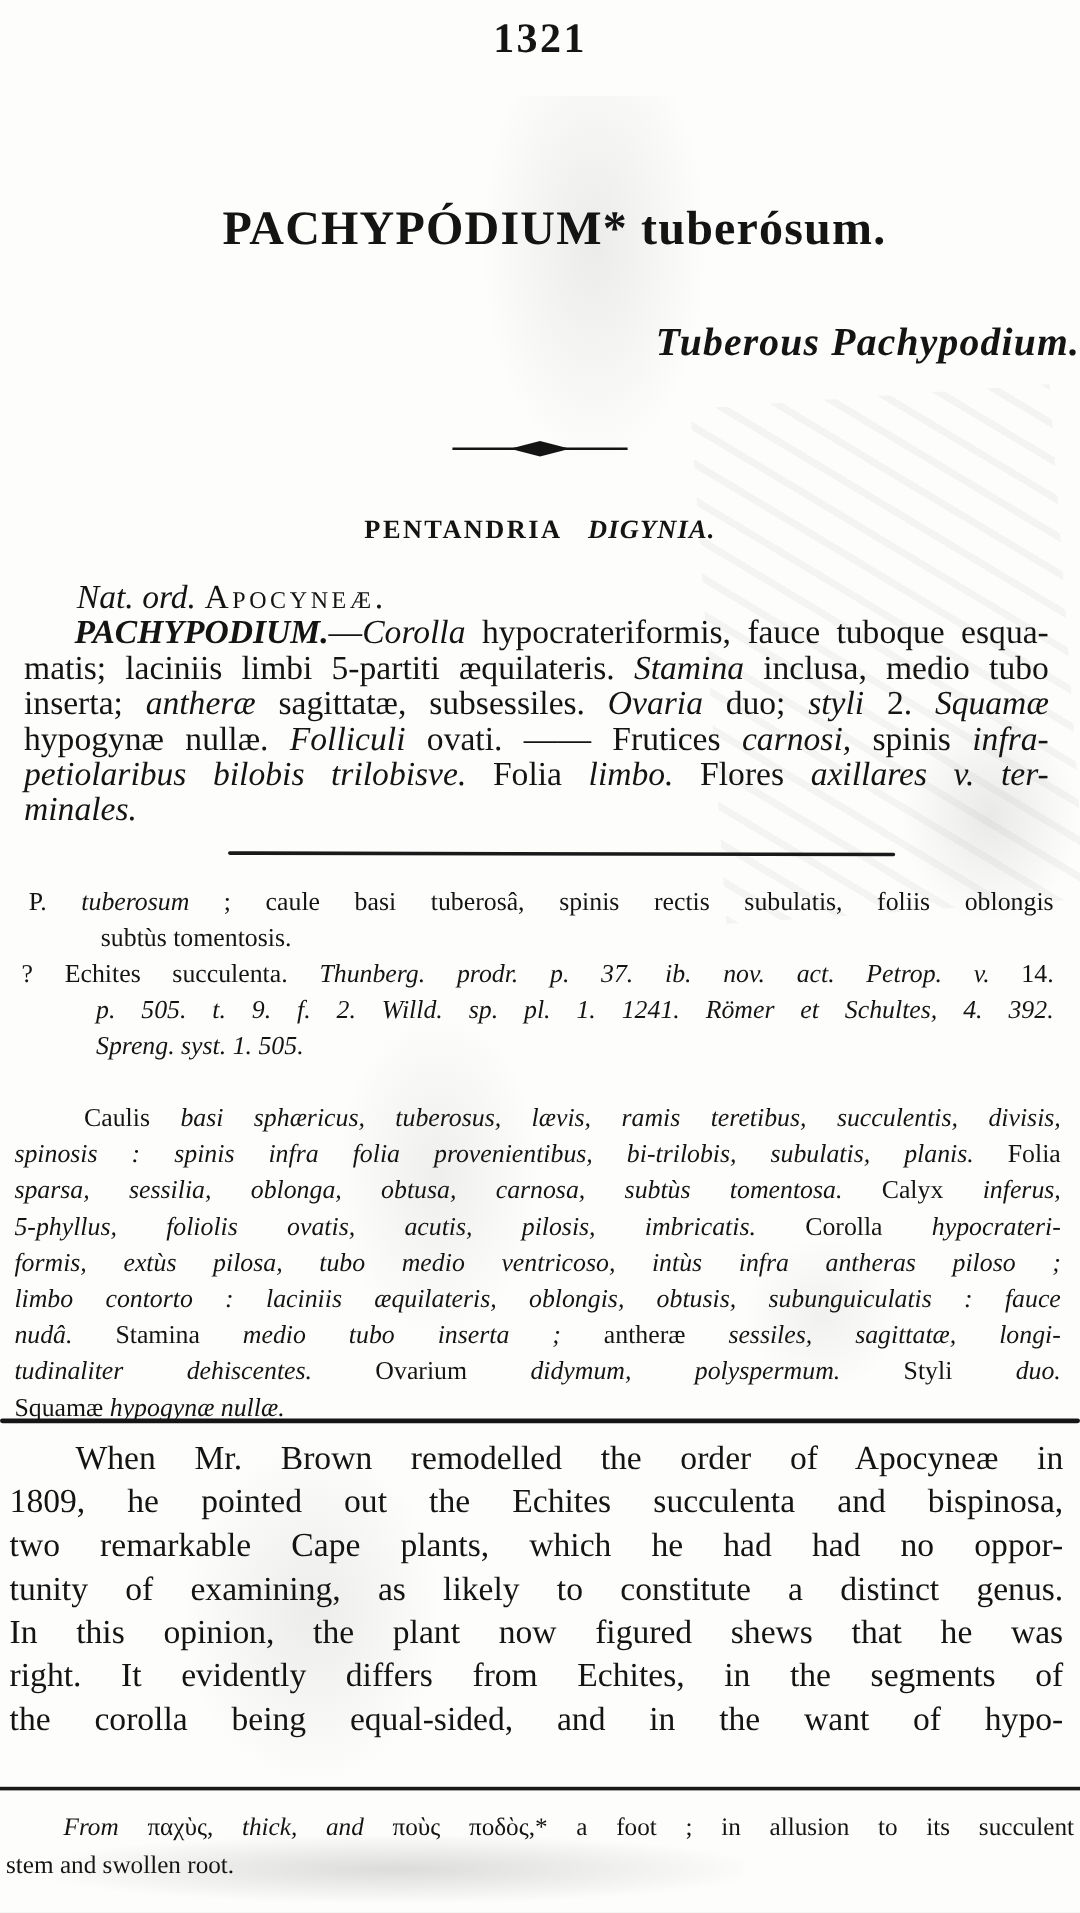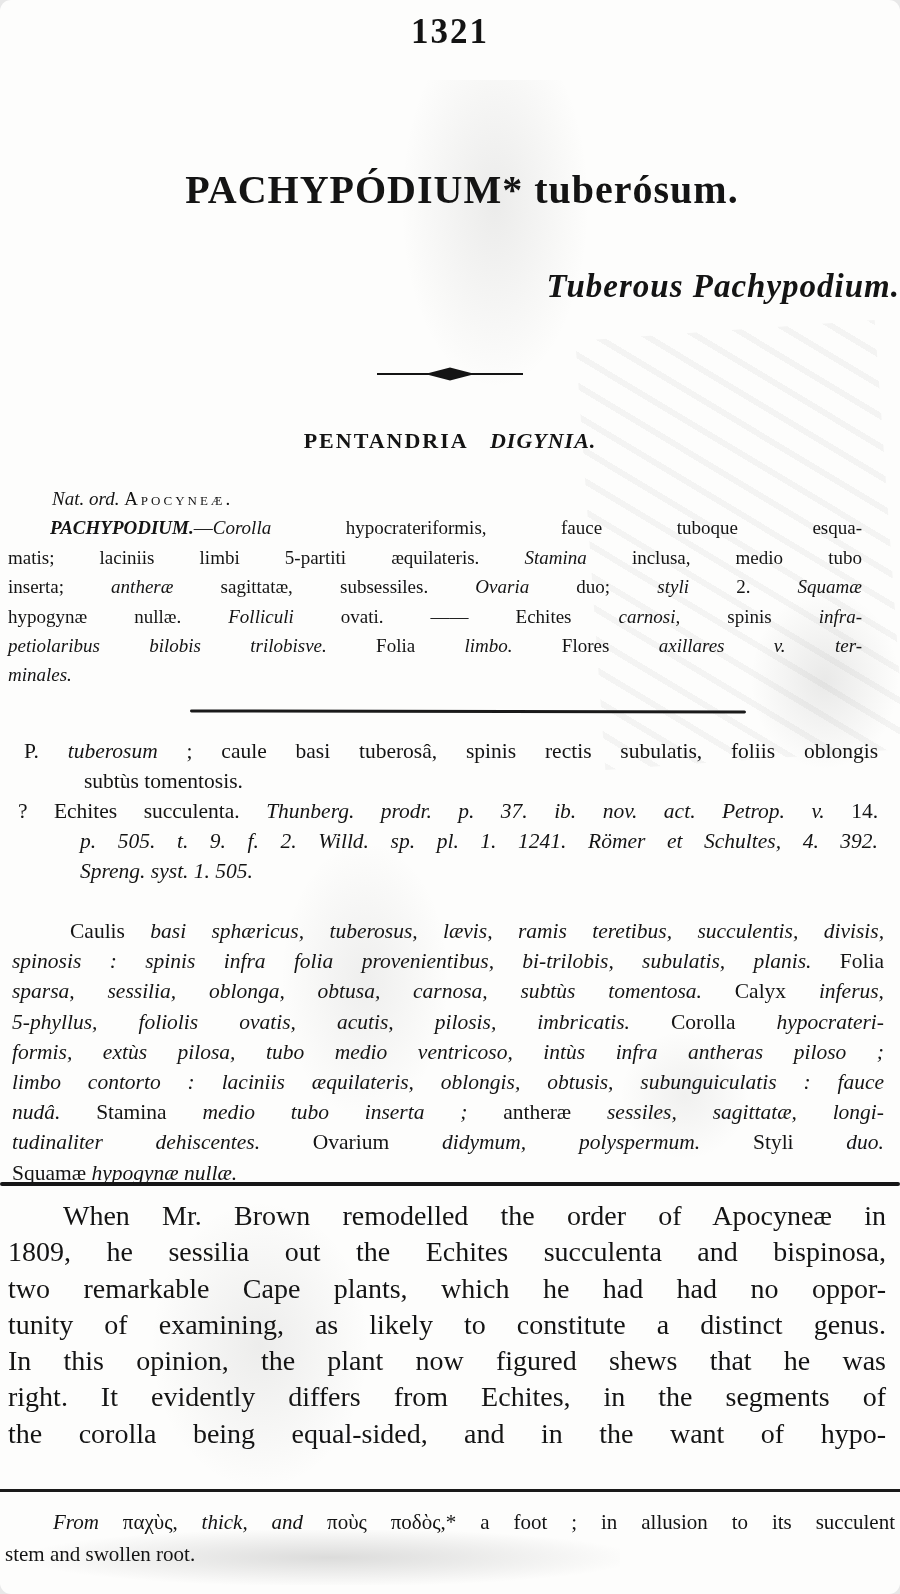--- a/index.html
+++ b/index.html
@@ -1,31 +1,31 @@
 <!DOCTYPE html>
 <html><head>
 <meta charset="utf-8">
 <style>
   html,body{margin:0;padding:0;background:#e8e8e8;}
   .page{
     position:relative;width:900px;height:1594px;background:#fdfdfc;
     font-family:"Liberation Serif","DejaVu Serif",serif;color:#141414;
-    overflow:hidden;margin:0 auto;border-radius:11px;
+    overflow:hidden;margin:0 auto;
   }
   .blk{position:absolute;}
   .it{font-style:italic;}
   .bi{font-style:italic;font-weight:bold;}
   .sc{font-variant:small-caps;letter-spacing:3px;}
   .pageno{top:12px;left:0;width:100%;text-align:center;font-size:35px;font-weight:bold;letter-spacing:2px;}
   .title{top:166px;left:12px;width:100%;text-align:center;font-size:40px;font-weight:bold;letter-spacing:1px;}
   .subtitle{top:268px;left:0;width:100%;text-align:right;font-size:33px;font-weight:bold;font-style:italic;letter-spacing:1px;}
   .ornament{top:366px;left:375px;width:150px;height:16px;}
   .classif{top:428px;left:0;width:100%;text-align:center;font-size:22px;font-weight:bold;letter-spacing:2px;}
   .classif .it{letter-spacing:1px;}
-  .genus{top:484px;left:8px;width:854px;font-size:19px;line-height:29.4px;}
+  .genus{top:484px;left:20px;width:854px;font-size:28px;line-height:29.4px;}
   .rule-short{top:710px;left:190px;width:556px;height:3px;background:#1a1a1a;border-radius:2px;transform:rotate(0.12deg);}
   .species{top:736px;left:24px;width:854px;font-size:21.5px;line-height:30px;}
   .refs{top:796px;left:18px;width:860px;font-size:21.5px;line-height:30px;}
   .descr{top:916px;left:12px;width:872px;font-size:21.5px;line-height:30.2px;}
   .rule-main{top:1182px;left:0px;width:900px;height:4px;background:#161616;border-radius:2px;}
   .commentary{top:1198px;left:8px;width:878px;font-size:28px;line-height:36.3px;}
   .rule-foot{top:1489px;left:0px;width:900px;height:3px;background:#1a1a1a;}
   .footnote{top:1506px;left:5px;width:890px;font-size:21px;line-height:32px;}
   .tline{text-align:justify;text-align-last:justify;}
   .tline.nj{text-align-last:left;}
@@ -61,21 +61,21 @@
     <span>PENTANDRIA</span>
     <span>&nbsp;</span>
     <span class="it">DIGYNIA.</span>
   </div>
 
   <div class="blk genus">
       <div class="tline nj" style="padding-left: 44px;"><span class="it">Nat. ord.</span><span> </span><span class="sc">Apocyneæ.</span></div>
       <div class="tline" style="padding-left: 42px;"><span class="bi">PACHYPODIUM.</span><span>—</span><span class="it">Corolla</span><span> hypocrateriformis, fauce tuboque esqua-</span></div>
       <div class="tline"><span>matis; laciniis limbi 5-partiti æquilateris.  </span><span class="it">Stamina</span><span> inclusa, medio tubo</span></div>
       <div class="tline"><span>inserta;  </span><span class="it">antheræ</span><span>  sagittatæ, subsessiles.  </span><span class="it">Ovaria</span><span> duo;  </span><span class="it">styli</span><span> 2.  </span><span class="it">Squamæ</span></div>
-      <div class="tline"><span>hypogynæ  nullæ.   </span><span class="it">Folliculi</span><span>  ovati. —— Echites  </span><span class="it">carnosi,</span><span>  spinis  </span><span class="it">infra-</span></div>
+      <div class="tline"><span>hypogynæ  nullæ.   </span><span class="it">Folliculi</span><span>  ovati. —— Frutices  </span><span class="it">carnosi,</span><span>  spinis  </span><span class="it">infra-</span></div>
       <div class="tline"><span class="it">petiolaribus bilobis trilobisve.</span><span>   Folia  </span><span class="it">limbo.</span><span>   Flores  </span><span class="it">axillares  v.  ter-</span></div>
       <div class="tline nj"><span class="it">minales.</span></div>
     </div>
 
   <div class="blk rule-short"></div>
 
   <div class="blk species">
       <div class="tline"><span>P. </span><span class="it">tuberosum</span><span> ;  caule  basi  tuberosâ,  spinis  rectis  subulatis,  foliis  oblongis</span></div>
       <div class="tline nj" style="padding-left: 60px;"><span>subtùs tomentosis.</span></div>
     </div>
@@ -95,21 +95,21 @@
       <div class="tline"><span class="it">limbo contorto : laciniis æquilateris, oblongis, obtusis, subunguiculatis : fauce</span></div>
       <div class="tline"><span class="it">nudâ.</span><span>   Stamina  </span><span class="it">medio  tubo  inserta ;</span><span>  antheræ  </span><span class="it">sessiles,  sagittatæ,  longi-</span></div>
       <div class="tline"><span class="it">tudinaliter  dehiscentes.</span><span>    Ovarium  </span><span class="it">didymum,  polyspermum.</span><span>    Styli  </span><span class="it">duo.</span></div>
       <div class="tline nj"><span>Squamæ </span><span class="it">hypogynæ nullæ.</span></div>
     </div>
 
   <div class="blk rule-main"></div>
 
   <div class="blk commentary">
       <div class="tline" style="padding-left: 55px;"><span>When Mr. Brown remodelled the order of Apocyneæ in</span></div>
-      <div class="tline"><span>1809, he sessilia out the Echites succulenta and bispinosa,</span></div>
+      <div class="tline"><span>1809, he pointed out the Echites succulenta and bispinosa,</span></div>
       <div class="tline"><span>two remarkable Cape plants, which he had had no oppor-</span></div>
       <div class="tline"><span>tunity of examining, as likely to constitute a distinct genus.</span></div>
       <div class="tline"><span>In this opinion, the plant now figured shews that he was</span></div>
       <div class="tline"><span>right.   It evidently differs from Echites, in the segments of</span></div>
       <div class="tline"><span>the corolla being equal-sided, and in the want of hypo-</span></div>
     </div>
 
   <div class="blk rule-foot"></div>
 
   <div class="blk footnote">

